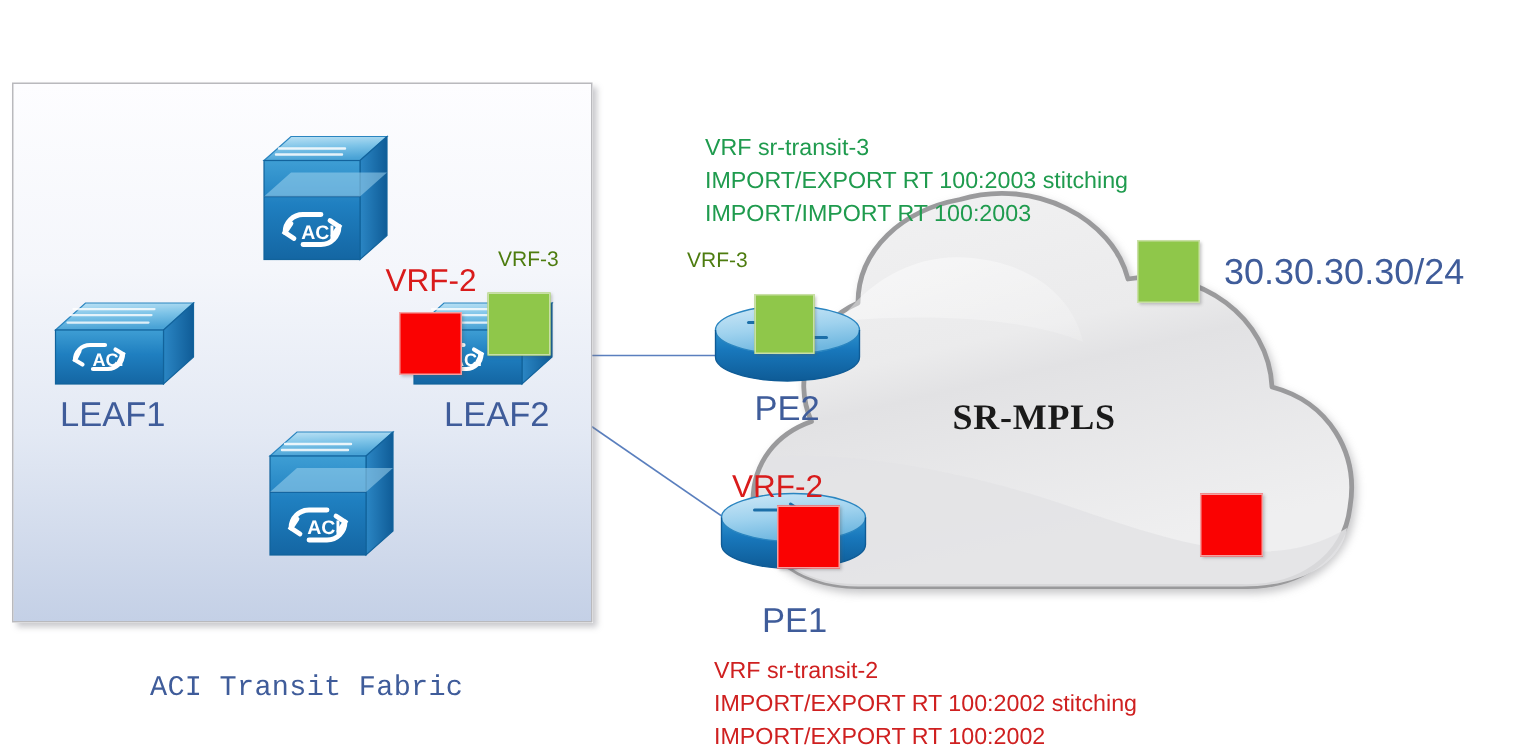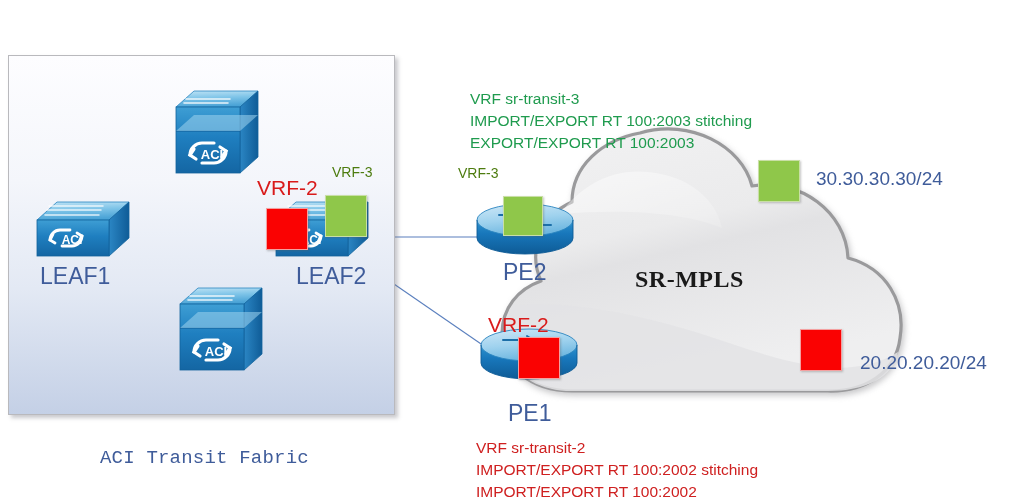--- a/index.html
+++ b/index.html
@@ -36,21 +36,21 @@
   
   .sq{position:absolute;box-sizing:border-box;}
   .sq-green{background:#8fc74a;border:1px solid #c9dfa6;box-shadow:1px 1px 2px rgba(90,90,90,.35);}
   .sq-red{background:#fa0202;border:1px solid #f4a0a0;box-shadow:1px 1px 2px rgba(90,90,90,.35);}
 
   
   .lbl{position:absolute;white-space:nowrap;}
   .lbl-device{font-size:23px;color:#3f5c9a;}
   .lbl-vrf-red{font-size:21px;color:#d91b1b;font-weight:400;margin-left:36px;}
   .lbl-vrf-green{font-size:14px;color:#4d7c0f;font-weight:400;}
-  .lbl-ip{font-size:19px;color:#3f5c9a;}
+  .lbl-ip{font-size:24px;color:#3f5c9a;}
   .lbl-cloud{
     font-size:24px;color:#1a1a1a;font-weight:bold;letter-spacing:.5px;
     font-family:Liberation Serif, serif;
   }
   .ann{position:absolute;line-height:22px;font-size:15.5px;white-space:nowrap;}
   .ann-green{color:#1f9b4e;}
   .ann-red{color:#cf2020;margin-top:12px;}
   .ann div{white-space:nowrap;}
 </style>
 </head>
@@ -256,26 +256,25 @@
   <div class="sq sq-red" style="left:518px;top:337px;width:42px;height:42px;"></div>
   <div class="lbl lbl-device" style="left:508px;top:400px;">PE1</div>
   <div class="lbl lbl-vrf-red" style="left:452px;top:313px;">VRF-2</div>
 
   <div class="lbl lbl-cloud" style="left:635px;top:266px;">SR-MPLS</div>
 
   <div class="sq sq-green" style="left:758px;top:160px;width:42px;height:42px;"></div>
   <div class="lbl lbl-ip" style="left:816px;top:168px;">30.30.30.30/24</div>
 
   <div class="sq sq-red" style="left:800px;top:329px;width:42px;height:42px;"></div>
-  <div class="lbl lbl-ip" style="left:860px;top:352px;">20.20.20.20/24</div>
 
   <div class="ann ann-green" style="left:470px;top:88px;">
     <div>VRF sr-transit-3</div>
     <div>IMPORT/EXPORT RT 100:2003 stitching</div>
-    <div>EXPORT/EXPORT RT 100:2003</div>
+    <div>IMPORT/IMPORT RT 100:2003</div>
   </div>
 
   <div class="ann ann-red" style="left:476px;top:425px;">
     <div>VRF sr-transit-2</div>
     <div>IMPORT/EXPORT RT 100:2002 stitching</div>
     <div>IMPORT/EXPORT RT 100:2002</div>
   </div>
 
 </div>
 

